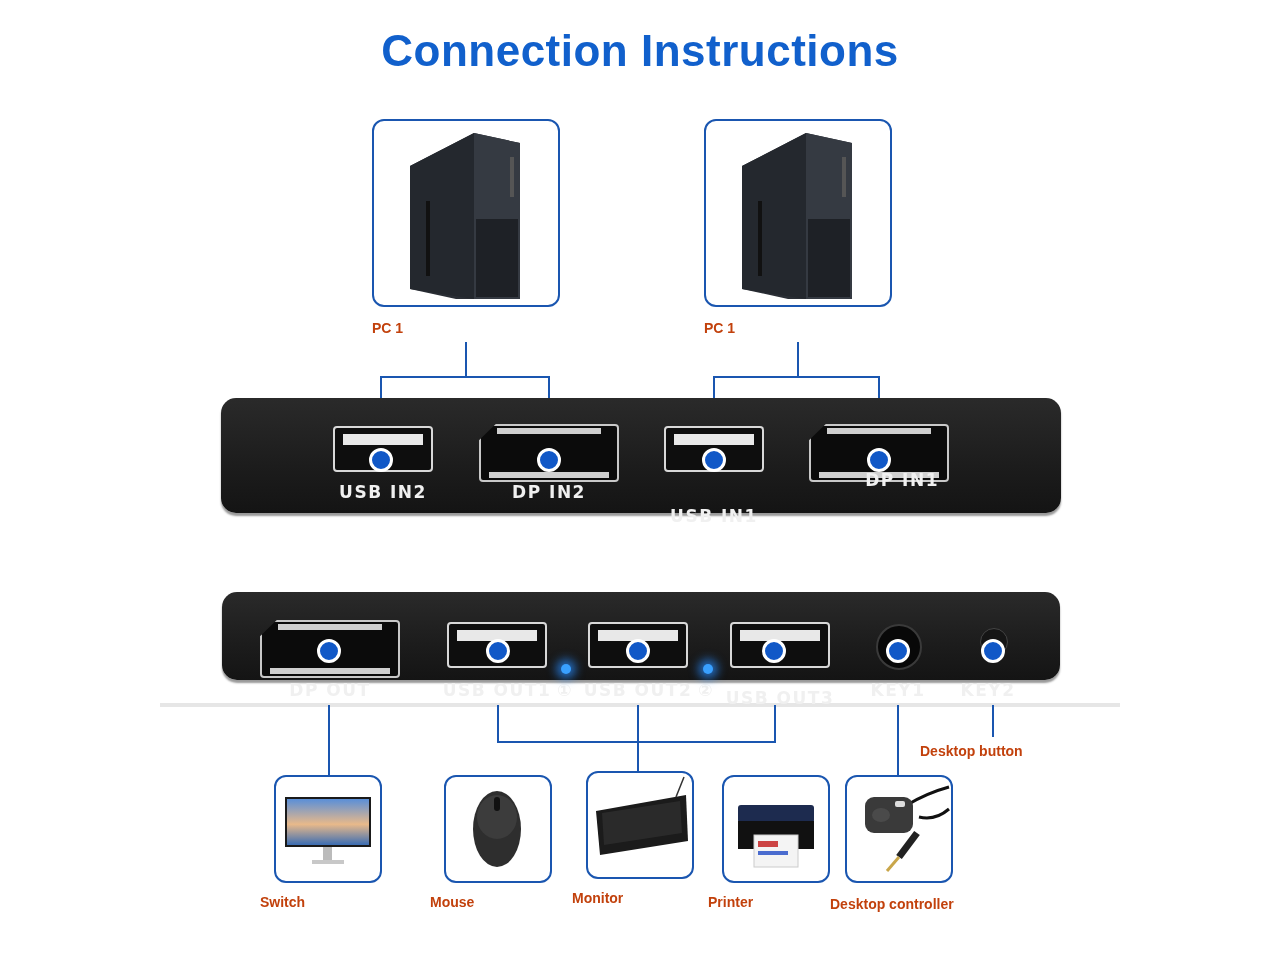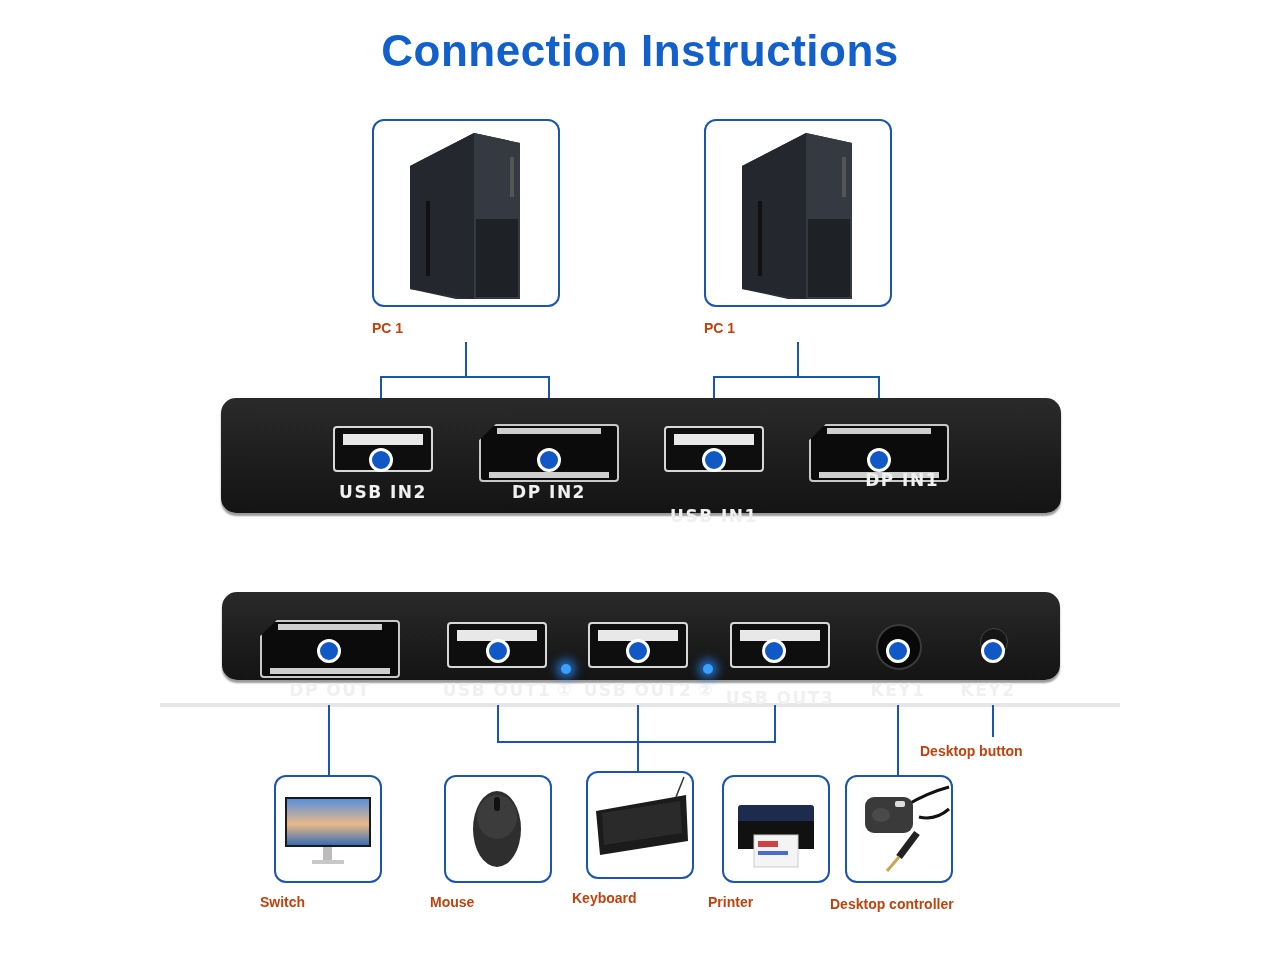--- a/index.html
+++ b/index.html
@@ -134,21 +134,21 @@
 </div>
 <div class="lbl" style="left:430px;top:892px;width:136px;">Mouse</div>
 
 <div class="box" style="left:586px;top:771px;width:108px;height:108px;">
   <svg width="103" height="103" viewBox="0 0 103 103">
     <polygon points="8,38 98,22 100,68 12,82" fill="#1b1b1b"></polygon>
     <polygon points="14,40 92,28 94,60 16,72" fill="#2a2a2a"></polygon>
     <line x1="88" y1="24" x2="96" y2="4" stroke="#333" stroke-width="1.5"></line>
   </svg>
 </div>
-<div class="lbl" style="left:572px;top:888px;width:136px;">Keyboard</div>
+<div class="lbl" style="left:572px;top:888px;width:136px;">Monitor</div>
 
 <div class="box" style="left:722px;top:775px;width:108px;height:108px;">
   <svg width="103" height="103" viewBox="0 0 103 103">
     <rect x="14" y="28" width="76" height="18" rx="3" fill="#1d2b4f"></rect>
     <rect x="14" y="44" width="76" height="28" fill="#111"></rect>
     <rect x="30" y="58" width="44" height="32" fill="#f4f4f4" stroke="#ccc"></rect>
     <rect x="34" y="64" width="20" height="6" fill="#c44"></rect>
     <rect x="34" y="74" width="30" height="4" fill="#4a6ccf"></rect>
   </svg>
 </div>

